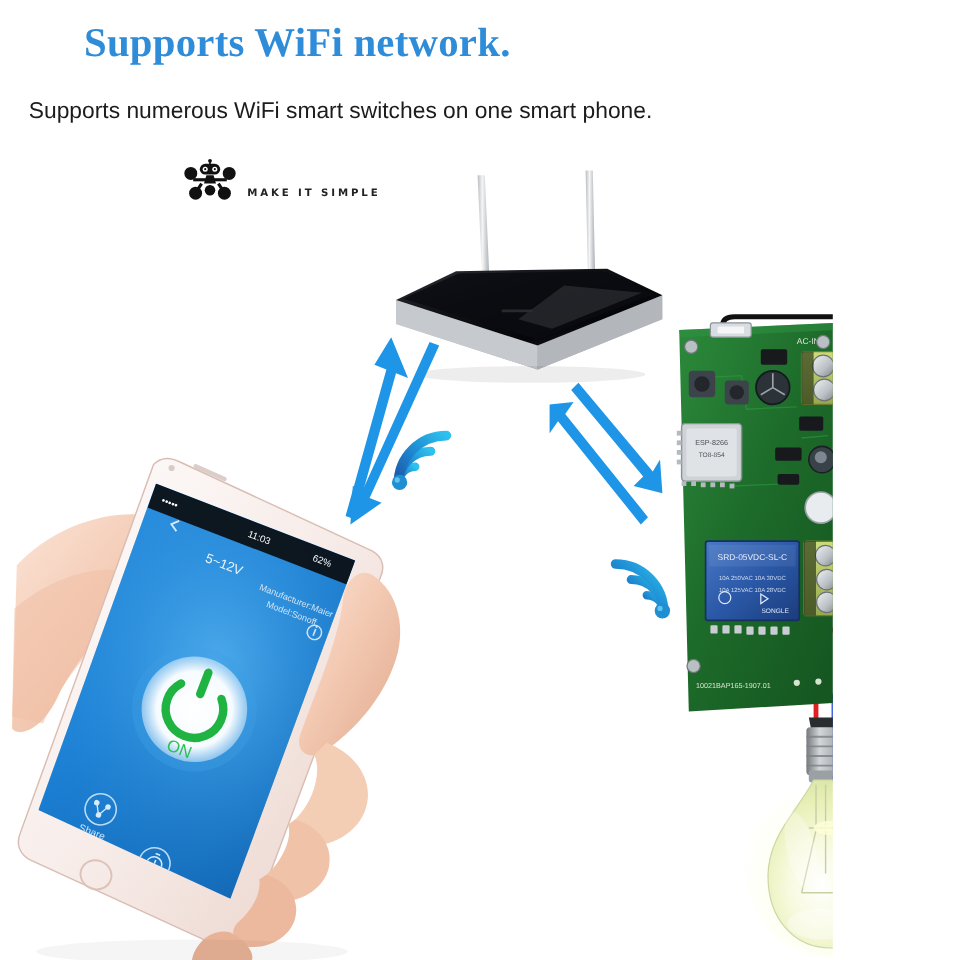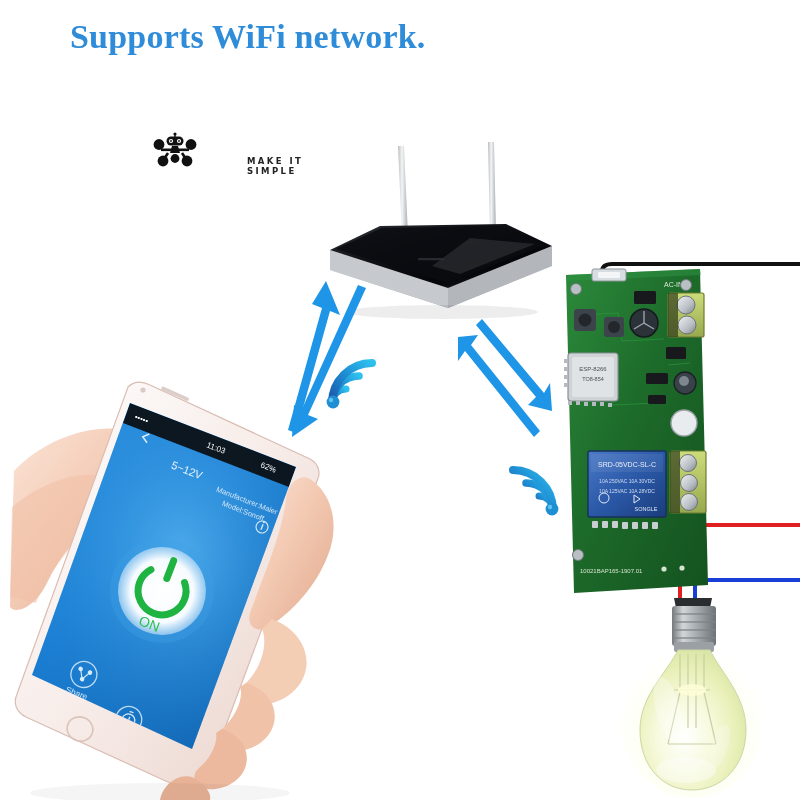--- a/index.html
+++ b/index.html
@@ -5,21 +5,21 @@
   html, body {
     margin: 0;
     padding: 0;
     background: #ffffff;
   }
   body {
     font-family: "Liberation Sans", sans-serif;
   }
   #stage {
     position: relative;
-    width: 800px;
+    width: 694px;
     height: 800px;
     background: #ffffff;
     overflow: hidden;
   }
 
   
   #headline {
     position: absolute;
     left: 70px;
     top: 18px;
@@ -58,21 +58,20 @@
     letter-spacing: -1px;
     line-height: 30px;
   }
   #logo .tagline {
     position: absolute; left: 54px; top: 30px;
     font-family: "DejaVu Sans", sans-serif;
     font-size: 8.5px;
     font-weight: bold;
     color: #222;
     letter-spacing: 2.4px;
-    margin-left: 41px;
   }
 
   
   #router { position: absolute; left: 320px; top: 140px; width: 240px; height: 190px; }
 
   
   #wifi-label {
     position: absolute;
     left: 232px; top: 243px;
     font-family: "Liberation Sans", sans-serif;
@@ -105,20 +104,21 @@
   #bulb { position: absolute; left: 630px; top: 578px; width: 130px; height: 222px; }
 
   svg { display: block; overflow: visible; }
 </style>
 </head>
 <body>
 
 <div id="stage">
 
   <div id="headline">Supports WiFi network.</div>
+  <div id="subhead">Supports numerous WiFi smart switches on one smart phone.</div>
 
   <div id="logo">
     <div class="mark">
       <svg viewBox="0 0 46 40" width="46" height="40">
 
         <circle cx="23" cy="6" r="1.6" fill="#111"></circle>
         <rect x="22.3" y="6" width="1.4" height="3" fill="#111"></rect>
         <rect x="14.5" y="8.5" width="17" height="9" rx="4.5" fill="#111"></rect>
         <circle cx="19" cy="13" r="2.1" fill="#fff"></circle>
         <circle cx="27" cy="13" r="2.1" fill="#fff"></circle>

